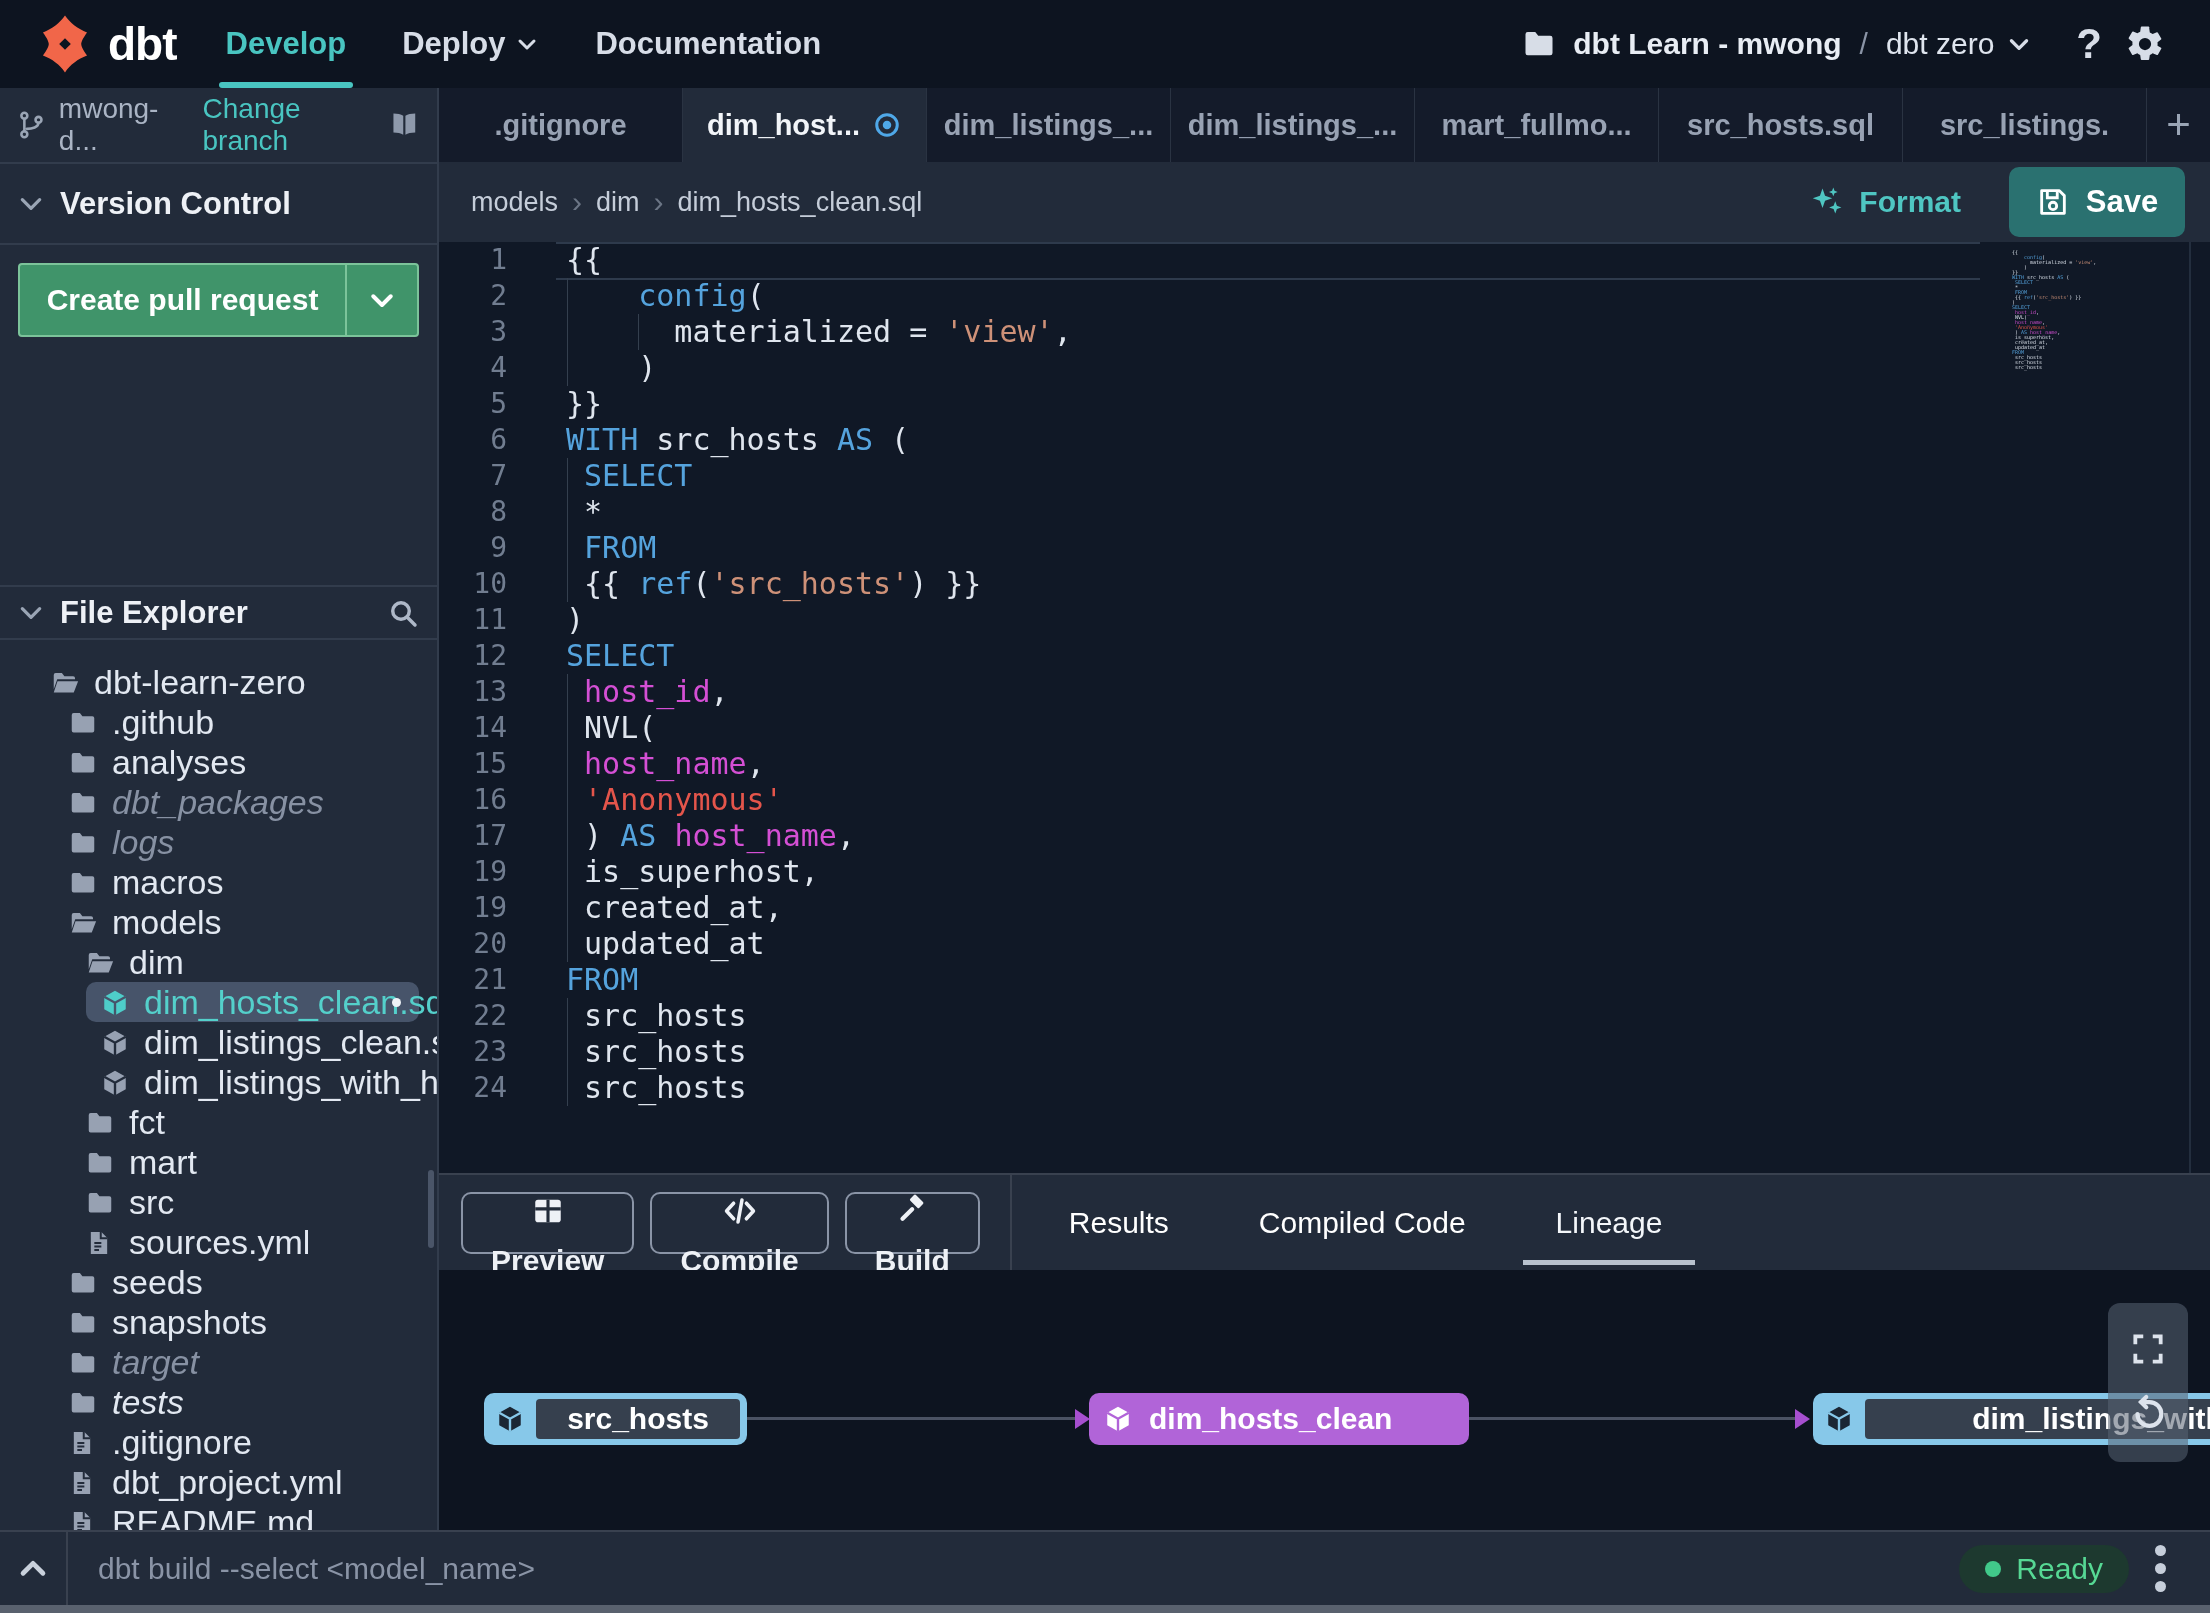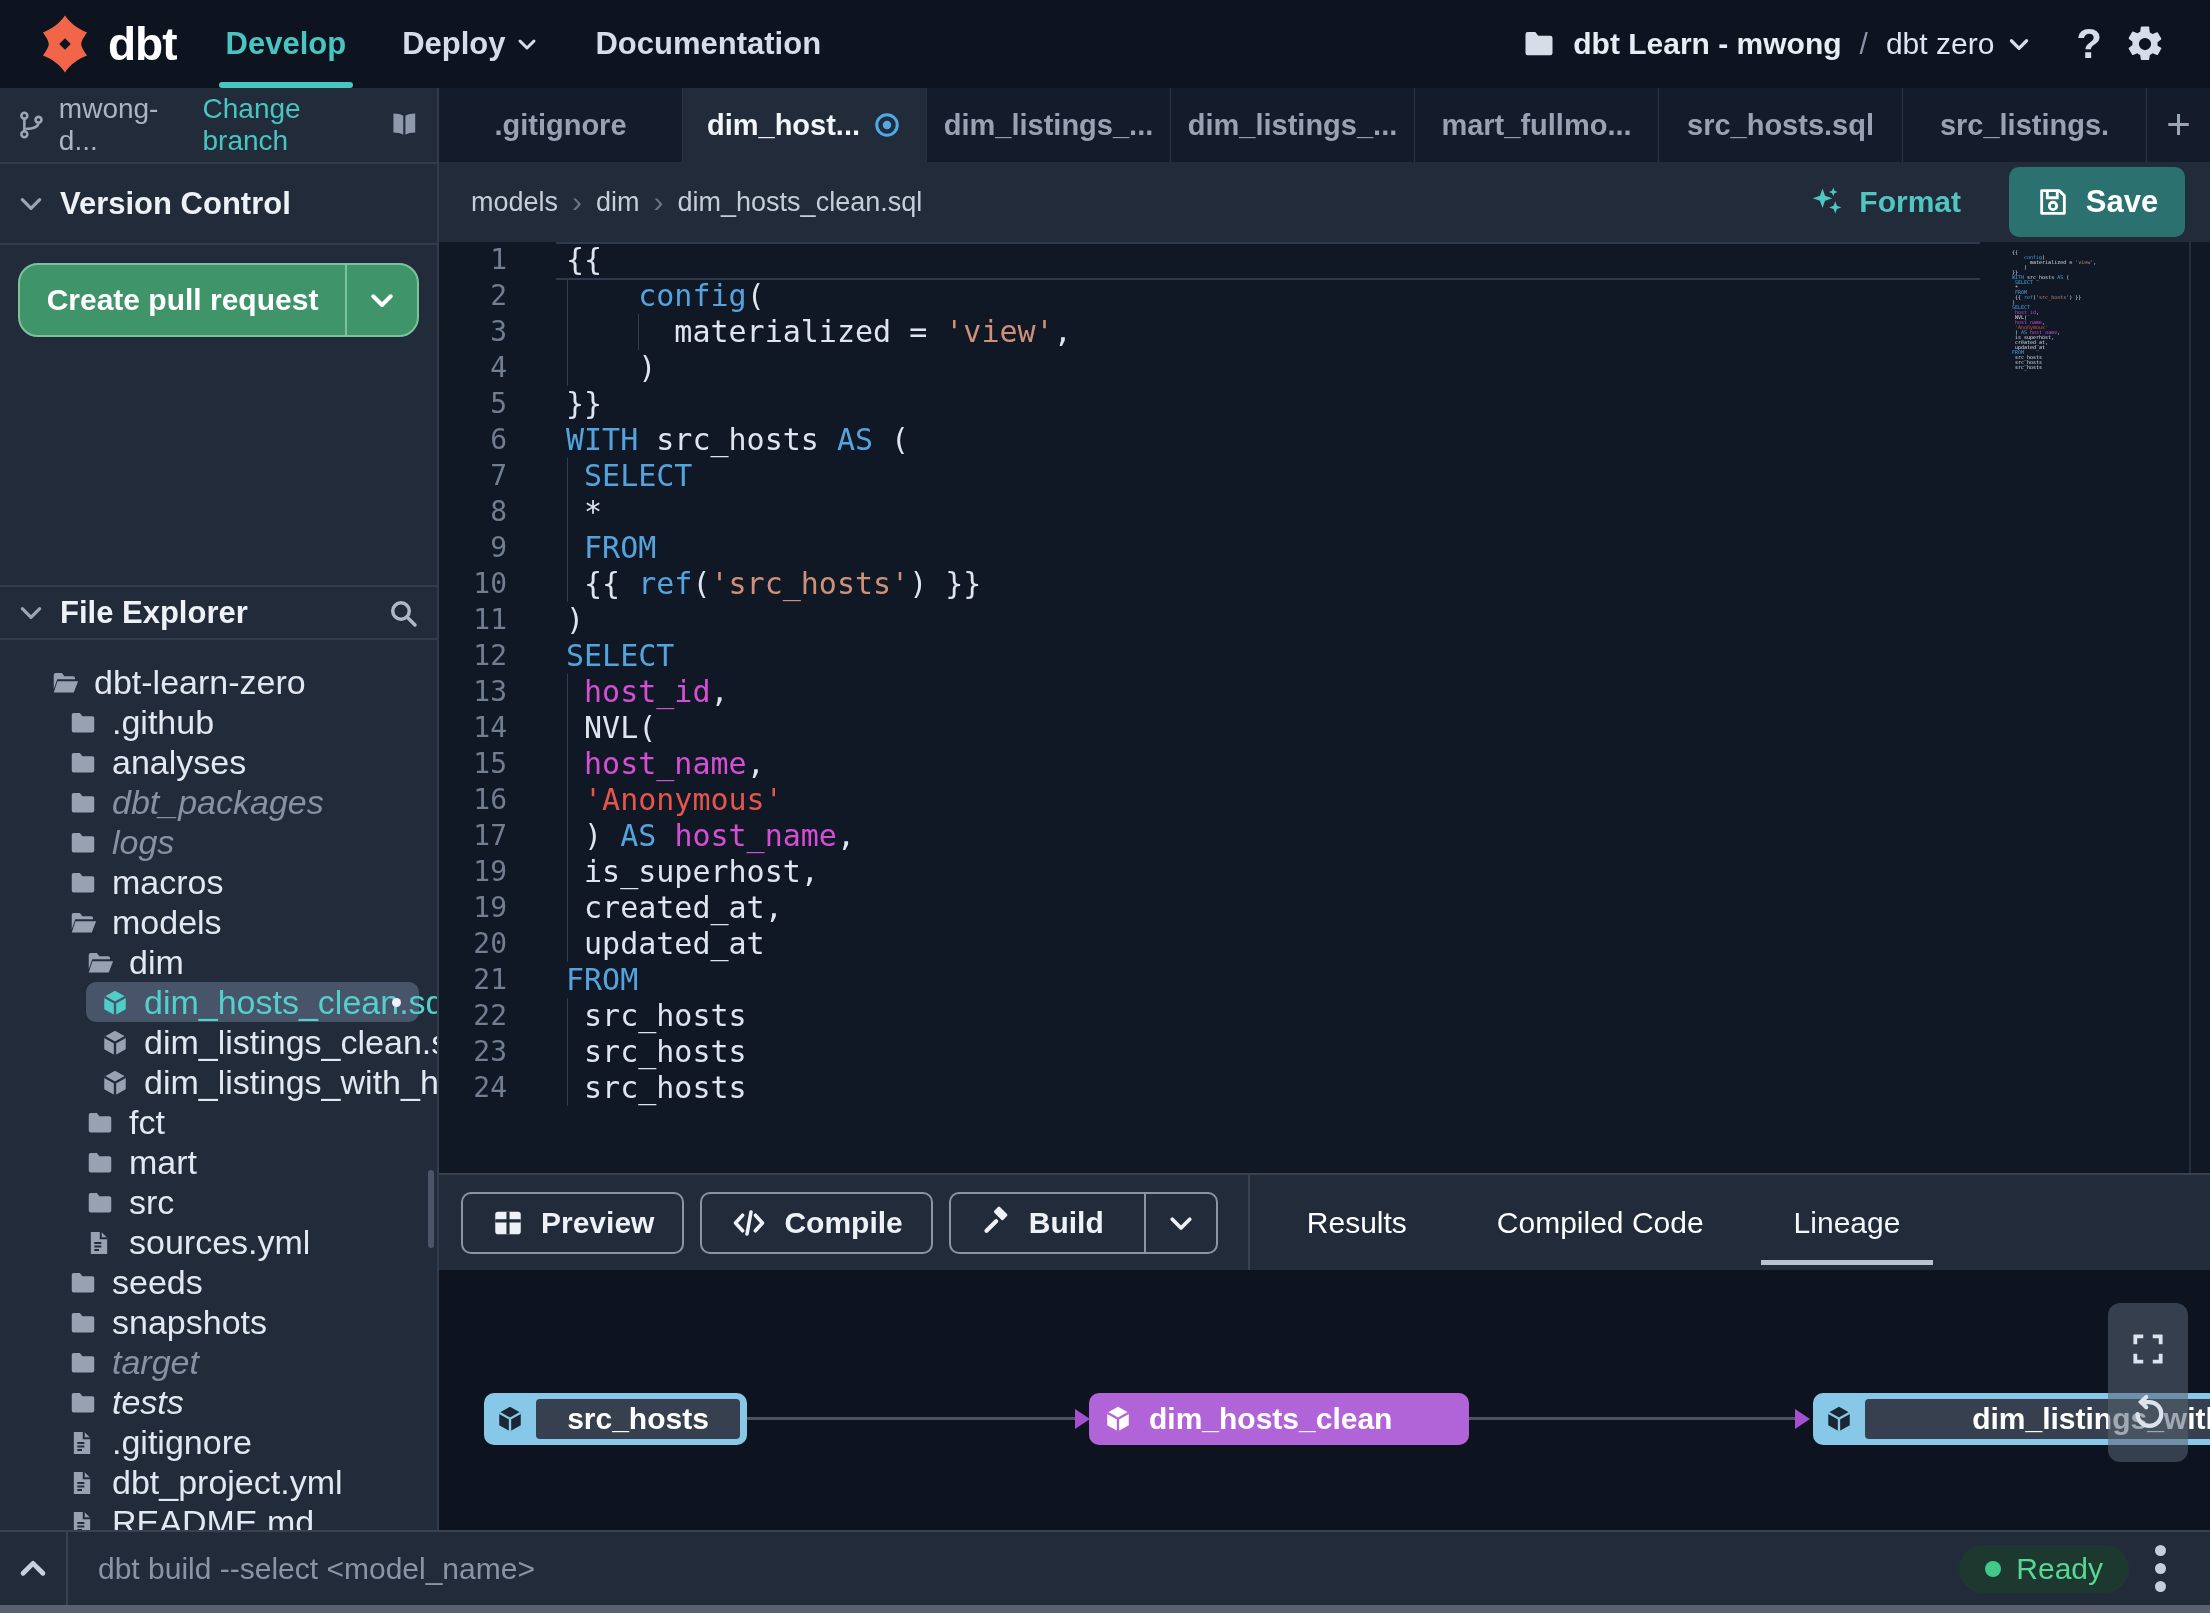--- a/index.html
+++ b/index.html
@@ -25,21 +25,21 @@
   
   .sidebar { position:absolute; top:88px; left:0; width:439px; bottom:83px; background:#222b3a; border-right:2px solid #323c4c; display:flex; flex-direction:column; overflow:hidden; }
   .branch-row { height:74px; flex:none; display:flex; align-items:center; padding:0 16px; gap:12px; }
   .branch-name { font-size:28px; color:#aab4c4; }
   .branch-change { font-size:28px; color:#49c5c1; margin-left:6px; cursor:pointer; }
   .branch-row .book { margin-left:auto; cursor:pointer; }
   .sec-header { flex:none; display:flex; align-items:center; gap:16px; padding:0 18px; font-size:31px; font-weight:700; color:#eef1f6;
                 border-top:2px solid #323c4c; }
   .vc-header { height:83px; border-bottom:2px solid #323c4c; }
   .vc-body { height:340px; flex:none; padding:18px 18px 0 18px; }
-  .pr-btn { width:100%; height:74px; background:#40946a; border:2px solid #7cc39a; border-radius:20px; display:flex; align-items:center; cursor:pointer; }
+  .pr-btn { width:100%; height:74px; background:#40946a; border:2px solid #7cc39a; border-radius:4px; display:flex; align-items:center; cursor:pointer; }
   .pr-btn .pr-label { flex:1; text-align:center; font-size:30px; font-weight:700; color:#fff; }
   .pr-btn .pr-split { width:72px; align-self:stretch; border-left:2px solid #7cc39a; display:flex; align-items:center; justify-content:center; }
   .fe-header { height:55px; border-bottom:2px solid #323c4c; }
   .fe-header .search { margin-left:auto; cursor:pointer; }
   .tree { flex:1; overflow:hidden; padding-top:22px; }
   .trow { position:relative; height:40px; display:flex; align-items:center; font-size:34px; color:#e2e8f1; cursor:pointer; }
   .trow .ticon { width:30px; height:30px; flex:none; margin-right:14px; color:#97a1b2; position:relative; z-index:1; }
   .trow .tlabel { position:relative; z-index:1; white-space:nowrap; }
   .trow.muted .tlabel { color:#8791a3; font-style:italic; }
   .trow.selected::before { content:''; position:absolute; left:86px; right:18px; top:0; bottom:0; background:#47546a; border-radius:10px; }
@@ -68,21 +68,21 @@
   .codeline.current::before { content:''; position:absolute; left:117px; right:230px; top:0; height:34px; border-top:2px solid #2e3a4c; border-bottom:2px solid #2e3a4c; }
   .gutter { width:117px; flex:none; padding-right:49px; text-align:right; color:#717d90; font-size:28px; }
   .codetext { position:relative; white-space:pre; padding-left:10px; }
   .guide { position:absolute; top:0; bottom:0; width:1px; background:#343f4e; }
   .tk-kw { color:#55a3dd; } .tk-str { color:#ce9178; } .tk-red { color:#e4554b;text-align:center; } .tk-id { color:#d44fd4; } .tk-pl { color:#dfe5ee; }
   .minimap { position:absolute; top:8px; right:28px; width:170px; font-family:"DejaVu Sans Mono", monospace; font-size:5px; line-height:5px; white-space:pre; opacity:.95; }
   .editor::after { content:''; position:absolute; top:0; bottom:0; right:19px; width:2px; background:#232e3e; }
 
   .panel-header { position:absolute; top:1085px; left:0; right:0; height:97px; background:#222b3a; border-top:2px solid #39414f; display:flex; align-items:center; padding-left:22px; }
   .pbtn { height:62px; background:transparent; border:2px solid #8a94a6; border-radius:10px; display:flex; align-items:center; gap:16px;
-          padding:0 28px; margin-right:16px; font-size:30px; font-weight:600; color:#eef1f6; cursor:pointer; }
+          padding:0 28px; margin-right:16px; font-size:30px; font-weight:600; color:#eef1f6; cursor:pointer;flex-direction:column; }
   .pbtn .split-seg { align-self:stretch; display:flex; align-items:center; padding:0 20px; margin:0 -28px 0 24px; border-left:2px solid #8a94a6; }
   .pdivider { align-self:stretch; width:2px; background:#39414f; margin-left:14px; }
   .ptabs { display:flex; align-items:stretch; height:100%; margin-left:12px; }
   .ptab { position:relative; display:flex; align-items:center; padding:0 45px; font-size:30px; color:#ffffff; cursor:pointer; }
   .ptab.active { color:#f4f7fa; }
   .ptab.active::after { content:''; position:absolute; left:12px; right:12px; bottom:5px; height:5px; background:#b9c2ce; }
 
   .lineage { position:absolute; top:1182px; left:0; right:0; height:260px; background:#0d1420; overflow:hidden; }
   .lnode { position:absolute; height:52px; border-radius:10px; display:flex; align-items:center; cursor:pointer; }
   .lnode.src { background:#87c8e9; padding-right:7px; }

